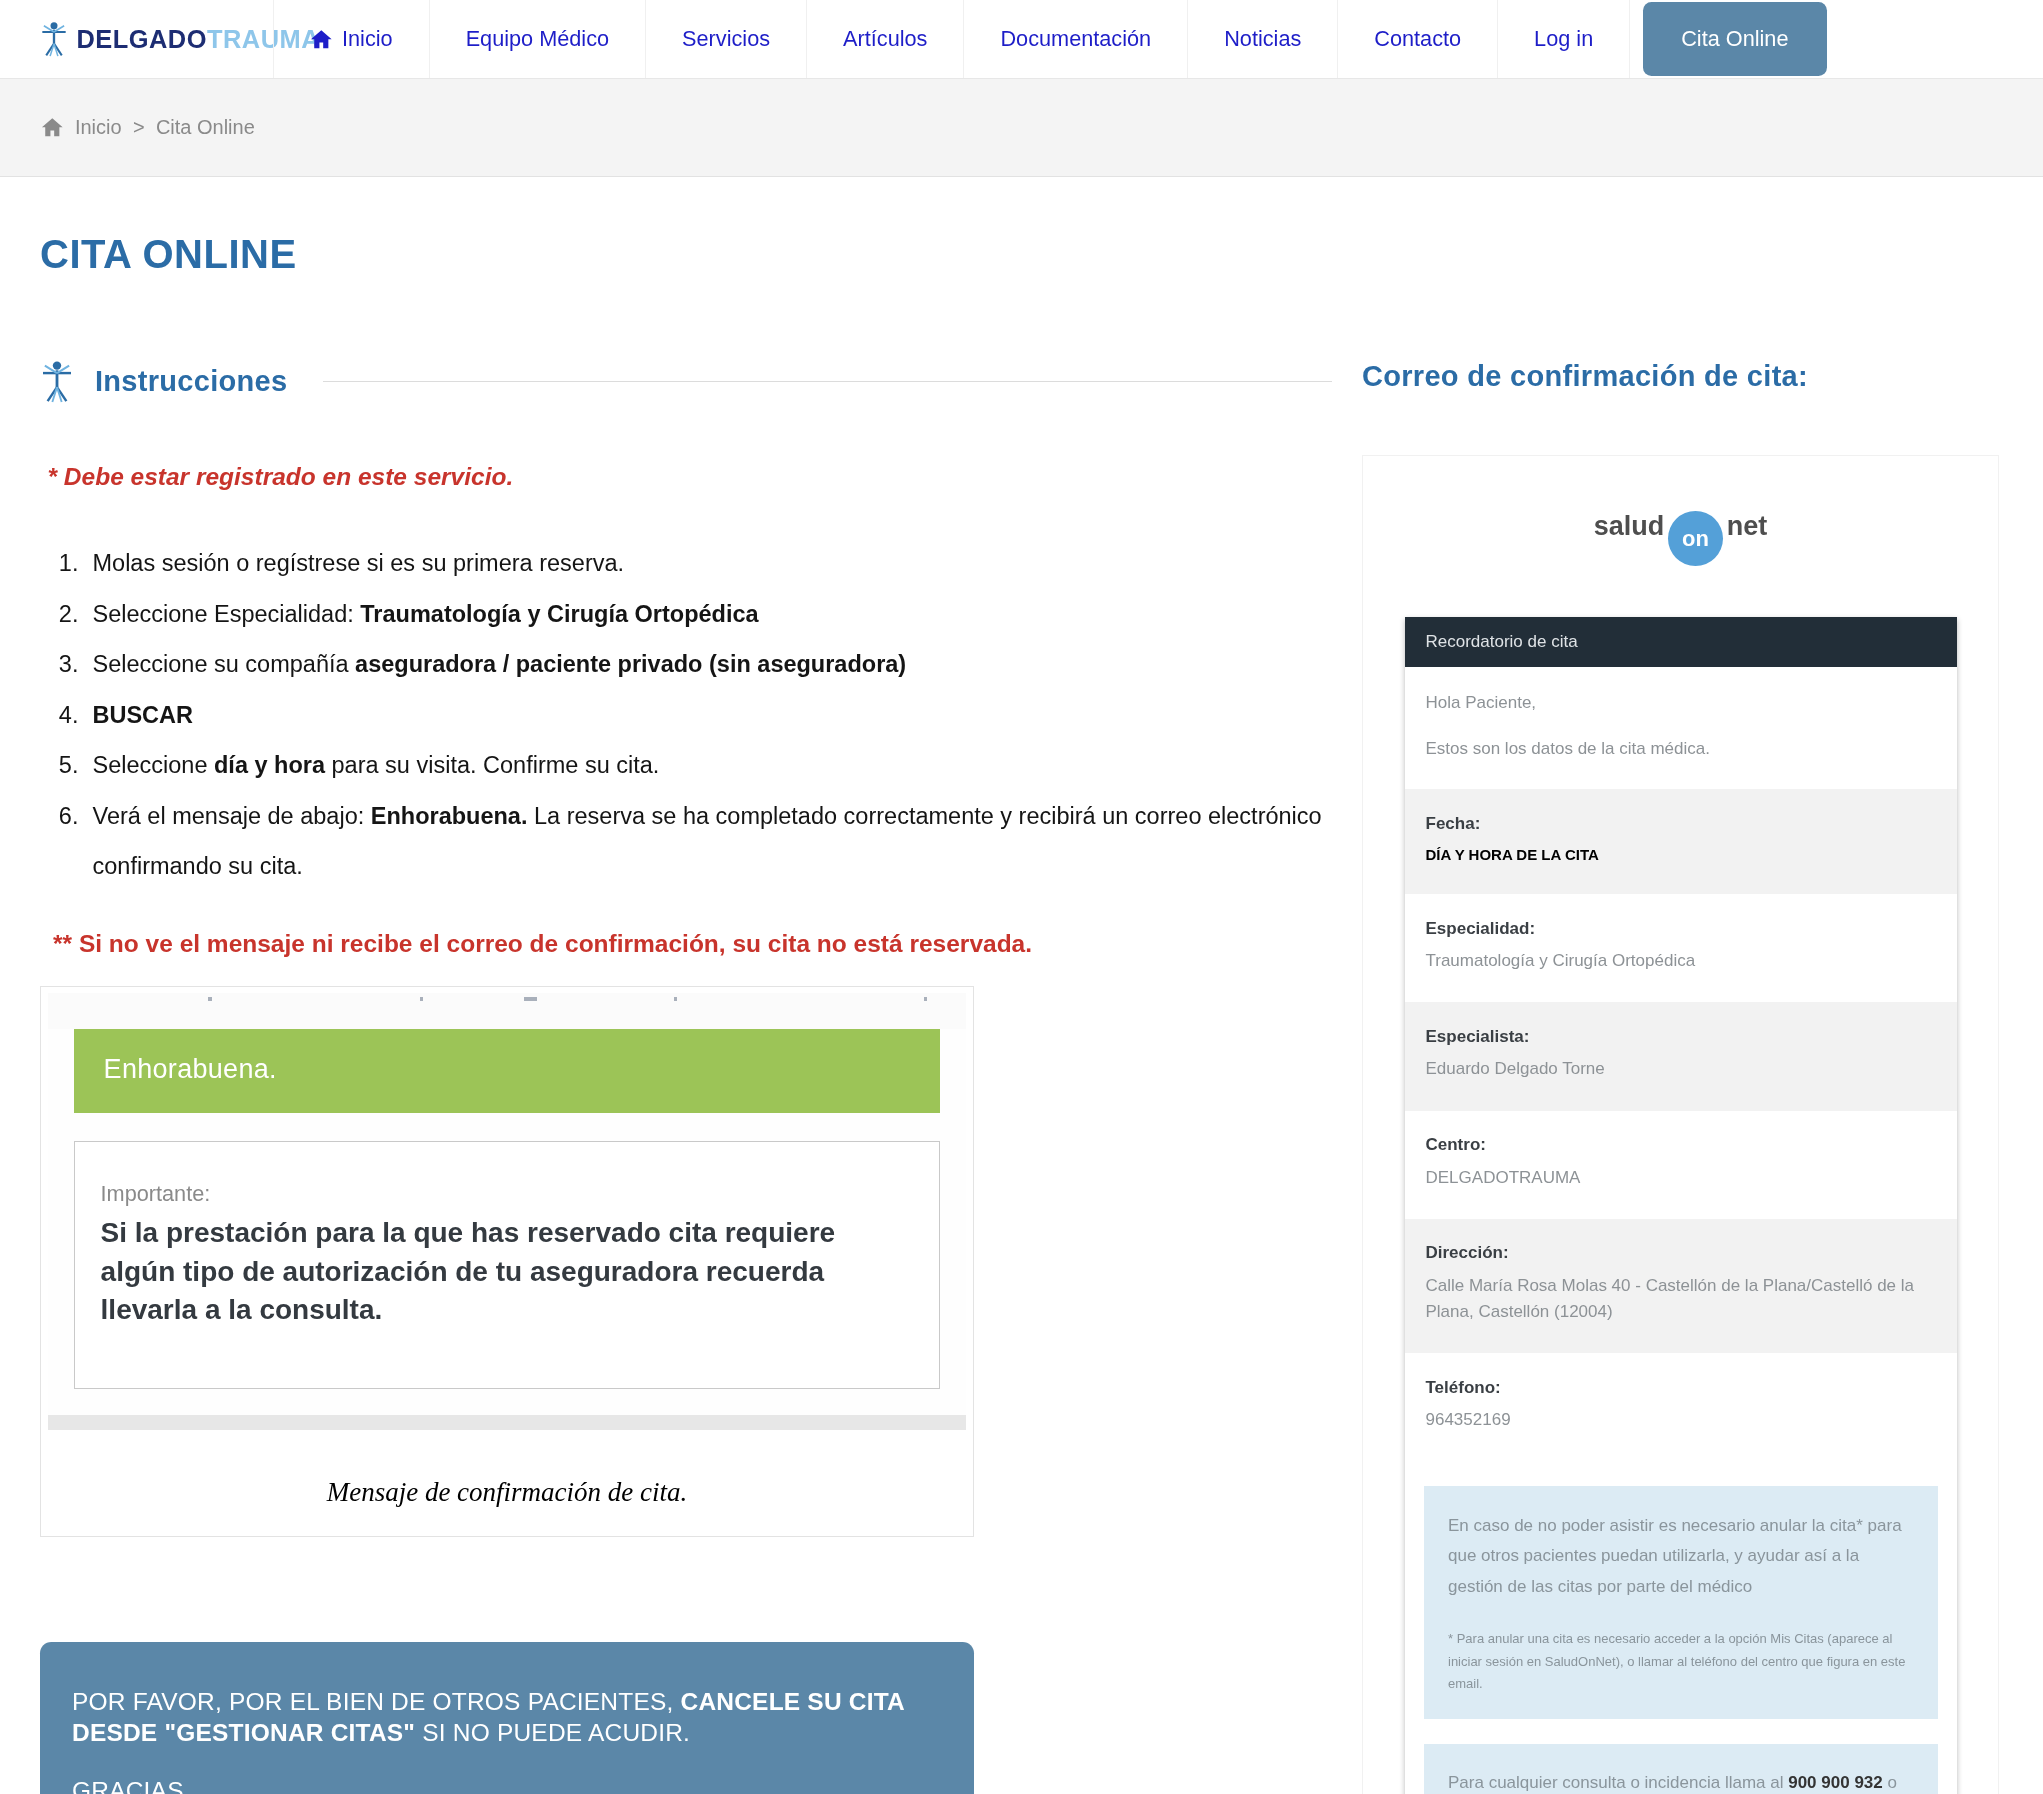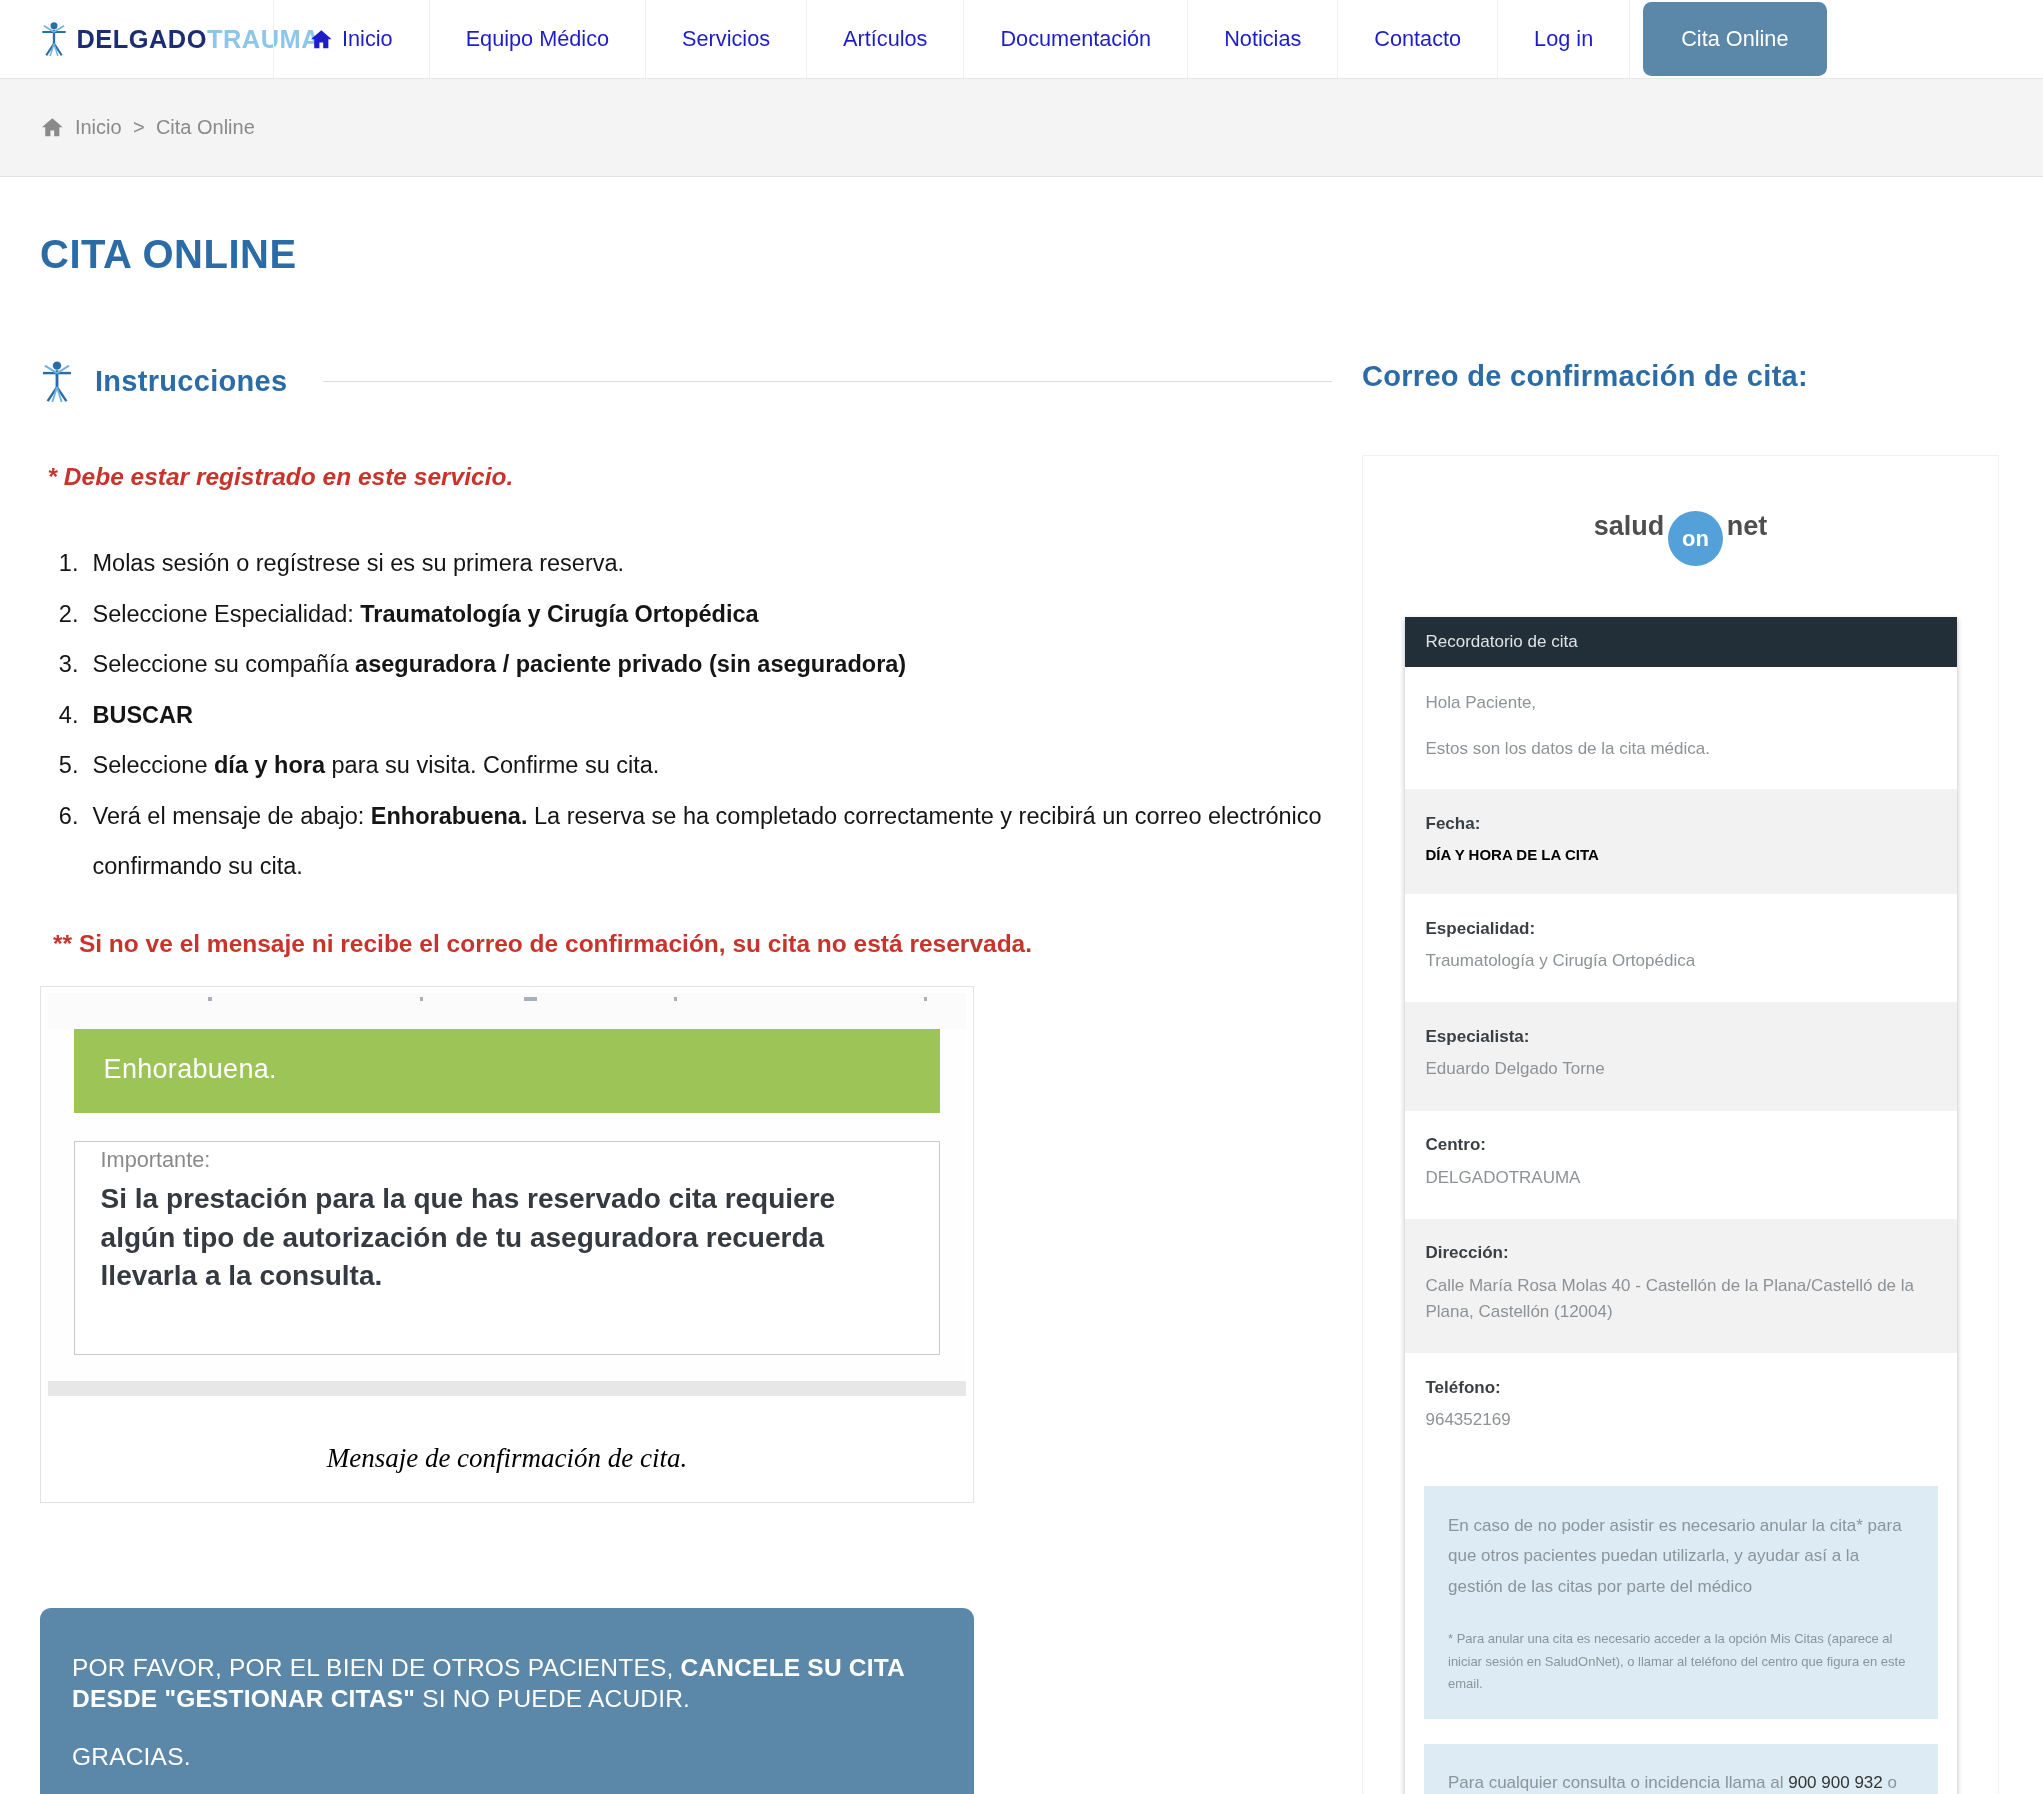--- a/index.html
+++ b/index.html
@@ -128,21 +128,21 @@
     background: #9cc457;
     color: #ffffff;
     font-size: 27px;
     padding: 24.5px 30px 28px;
     letter-spacing: 0.3px;
   }
   .important-box {
     margin: 28px 26px 0;
     border: 0.9px solid #c9c9c9;
     background: #fff;
-    padding: 5px 26px 58px;
+    padding: 39px 26px 58px;
   }
   .important-label { color: #8a8a8a; font-size: 21.7px; }
   .important-text {
     margin-top: 7.5px;
     font-weight: 700;
     font-size: 28px;
     line-height: 1.38;
     color: #343a40;
   }
   .shot-gray-strip { height: 15px; background: #e7e7e7; margin-top: 26px; }
@@ -215,21 +215,21 @@
   .field-value { color: #8d9296; line-height: 1.55; }
   .field-value.red { color: #000000; font-weight: 700; font-size: 15px; }
   .email-note {
     margin: 24.5px 19px 0;
     background: #dcebf4;
     padding: 24.5px 24.5px;
     color: #8a959c;
     line-height: 1.8;
   }
   .email-note .small { font-size: 13px; margin-top: 26px; line-height: 1.7; display: block; }
-  .email-note .phone { font-weight: 400; color: #333; margin-top: 8px; }
+  .email-note .phone { font-weight: 700; color: #333; margin-top: 8px; }
 
   svg { display: block; }
 </style>
 </head>
 <body>
 
 <div class="header">
   <div class="logo-wrap">
     <span>
       <svg width="28" height="36" viewBox="0 0 36 46">

